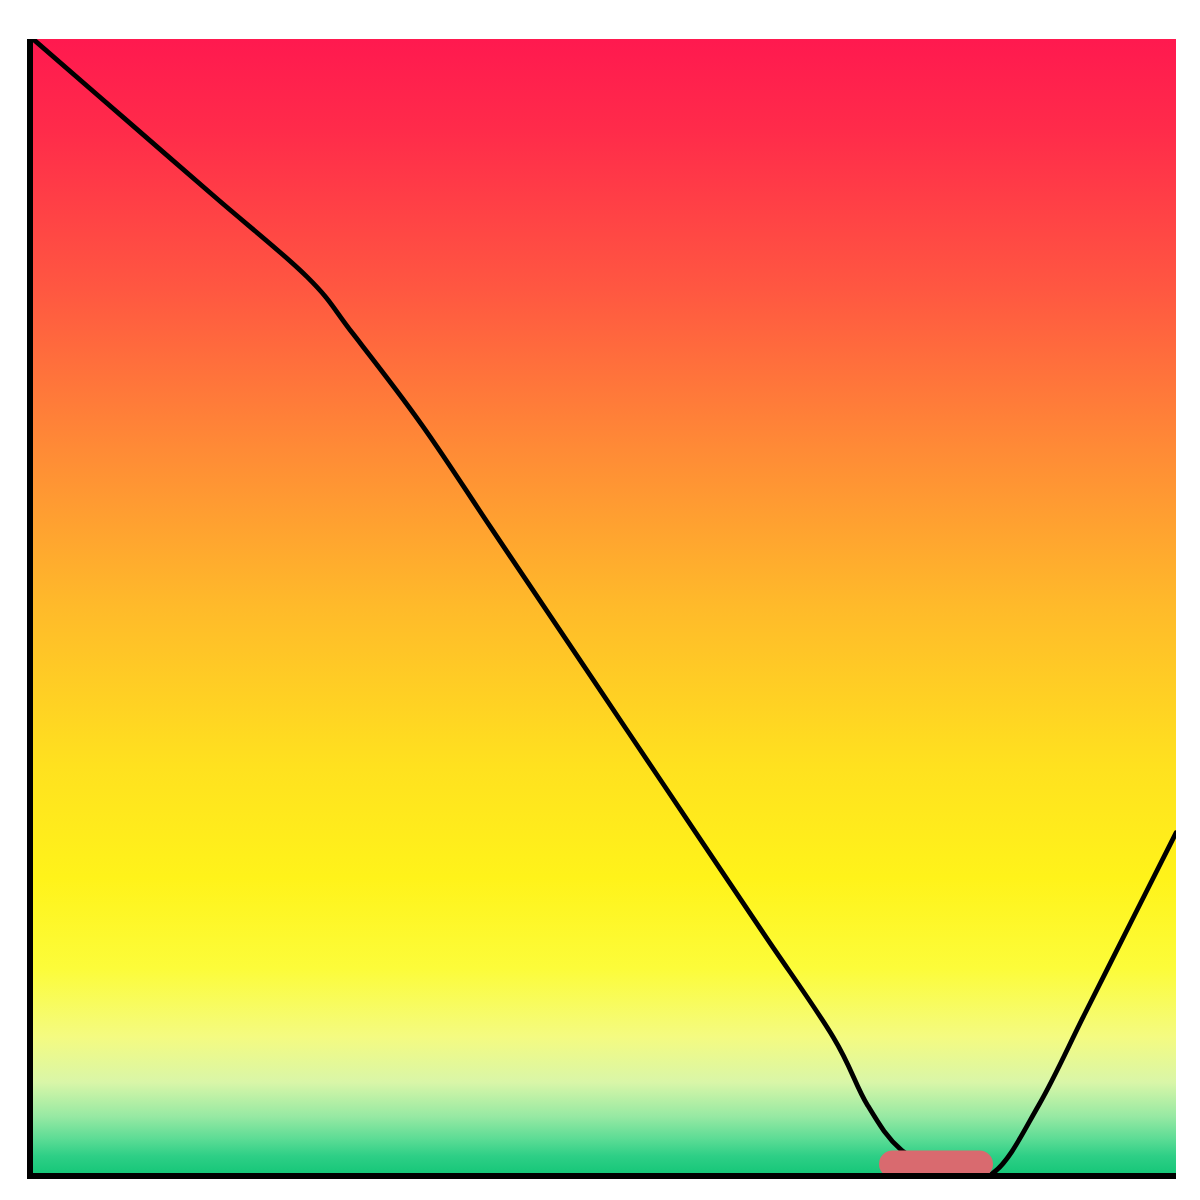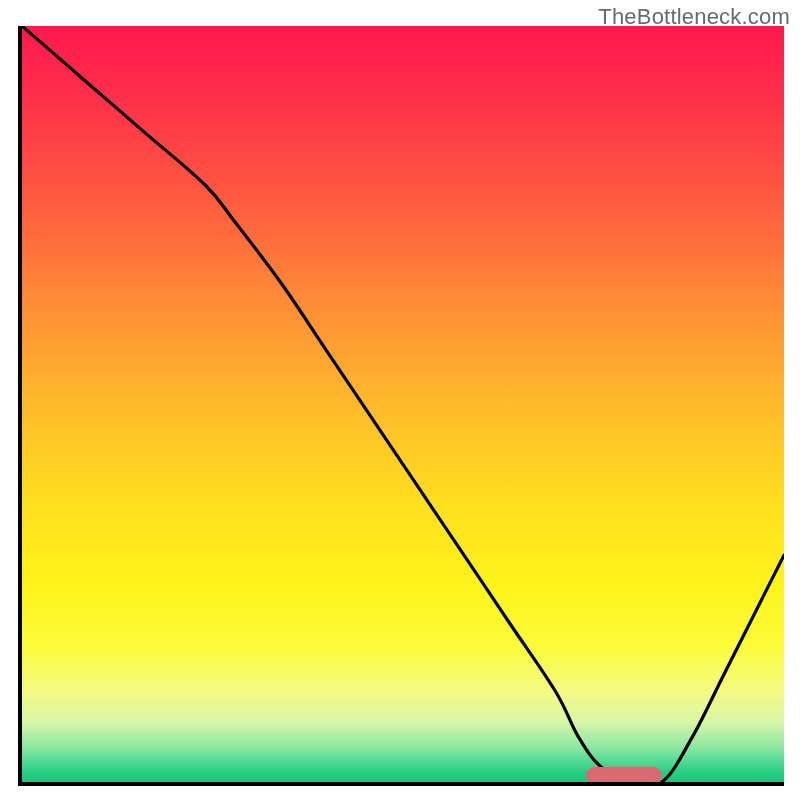--- a/index.html
+++ b/index.html
@@ -69,21 +69,20 @@
     background: #d96a6f;
     border-radius: 9px;
     height: 18px;
   }
 </style>
 </head>
 <body>
 
 <div class="chart-container">
 
-  <div class="watermark">TheBottleneck.com</div>
 
   <div class="plot-area">
     <div class="gradient"></div>
 
     <svg class="curve" viewBox="0 0 762 756" preserveAspectRatio="none">
       <path id="curve-path" fill="none" stroke="#000" stroke-width="3.2" stroke-linecap="round" stroke-linejoin="round" d="M 0,0 C 10.9728,9.525599999999992 39.0144,33.86879999999995 60.96,52.91999999999996 C 82.90559999999999,71.97119999999997 99.9744,86.78880000000002 121.92,105.84000000000003 C 143.8656,124.89120000000004 166.42079999999999,142.4304 182.88,158.76 C 199.3392,175.0896 199.644,178.86960000000008 213.36,196.56000000000006 C 227.07600000000002,214.25040000000004 242.62080000000003,233.90639999999996 259.08000000000004,257.03999999999996 C 275.53920000000005,280.17359999999996 288.3408,300.58560000000006 304.8,325.08000000000004 C 321.2592,349.5744 334.06080000000003,368.6256 350.52000000000004,393.12 C 366.97920000000005,417.6144 379.7808,436.6656 396.24,461.15999999999997 C 412.6992,485.65439999999995 425.50079999999997,504.70560000000006 441.96,529.2 C 458.4192,553.6944000000001 471.2208,572.7456 487.68,597.24 C 504.1392,621.7344 521.0556,644.8679999999999 533.4,665.28 C 545.7443999999999,685.692 548.0304,697.0319999999999 556.26,710.64 C 564.4896,724.248 569.5188,732.7152 579.12,740.88 C 588.7212,749.0448 598.6272,753.2784 609.6,756 C 620.5728,758.7216 629.1071999999999,764.1648 640.0799999999999,756 C 651.0527999999999,747.8352 659.5872,729.6912 670.5600000000001,710.64 C 681.5328000000001,691.5888 690.0672000000001,671.9327999999999 701.0400000000001,650.16 C 712.0128000000001,628.3872 720.5472,611.4528 731.52,589.6800000000001 C 742.4928,567.9072000000001 756.5136,540.0864 762,529.2"></path>
     </svg>
 
     <div class="marker" id="marker" style="left: 563.88px; width: 76.2px; top: 740.952px;"></div>
   </div>

